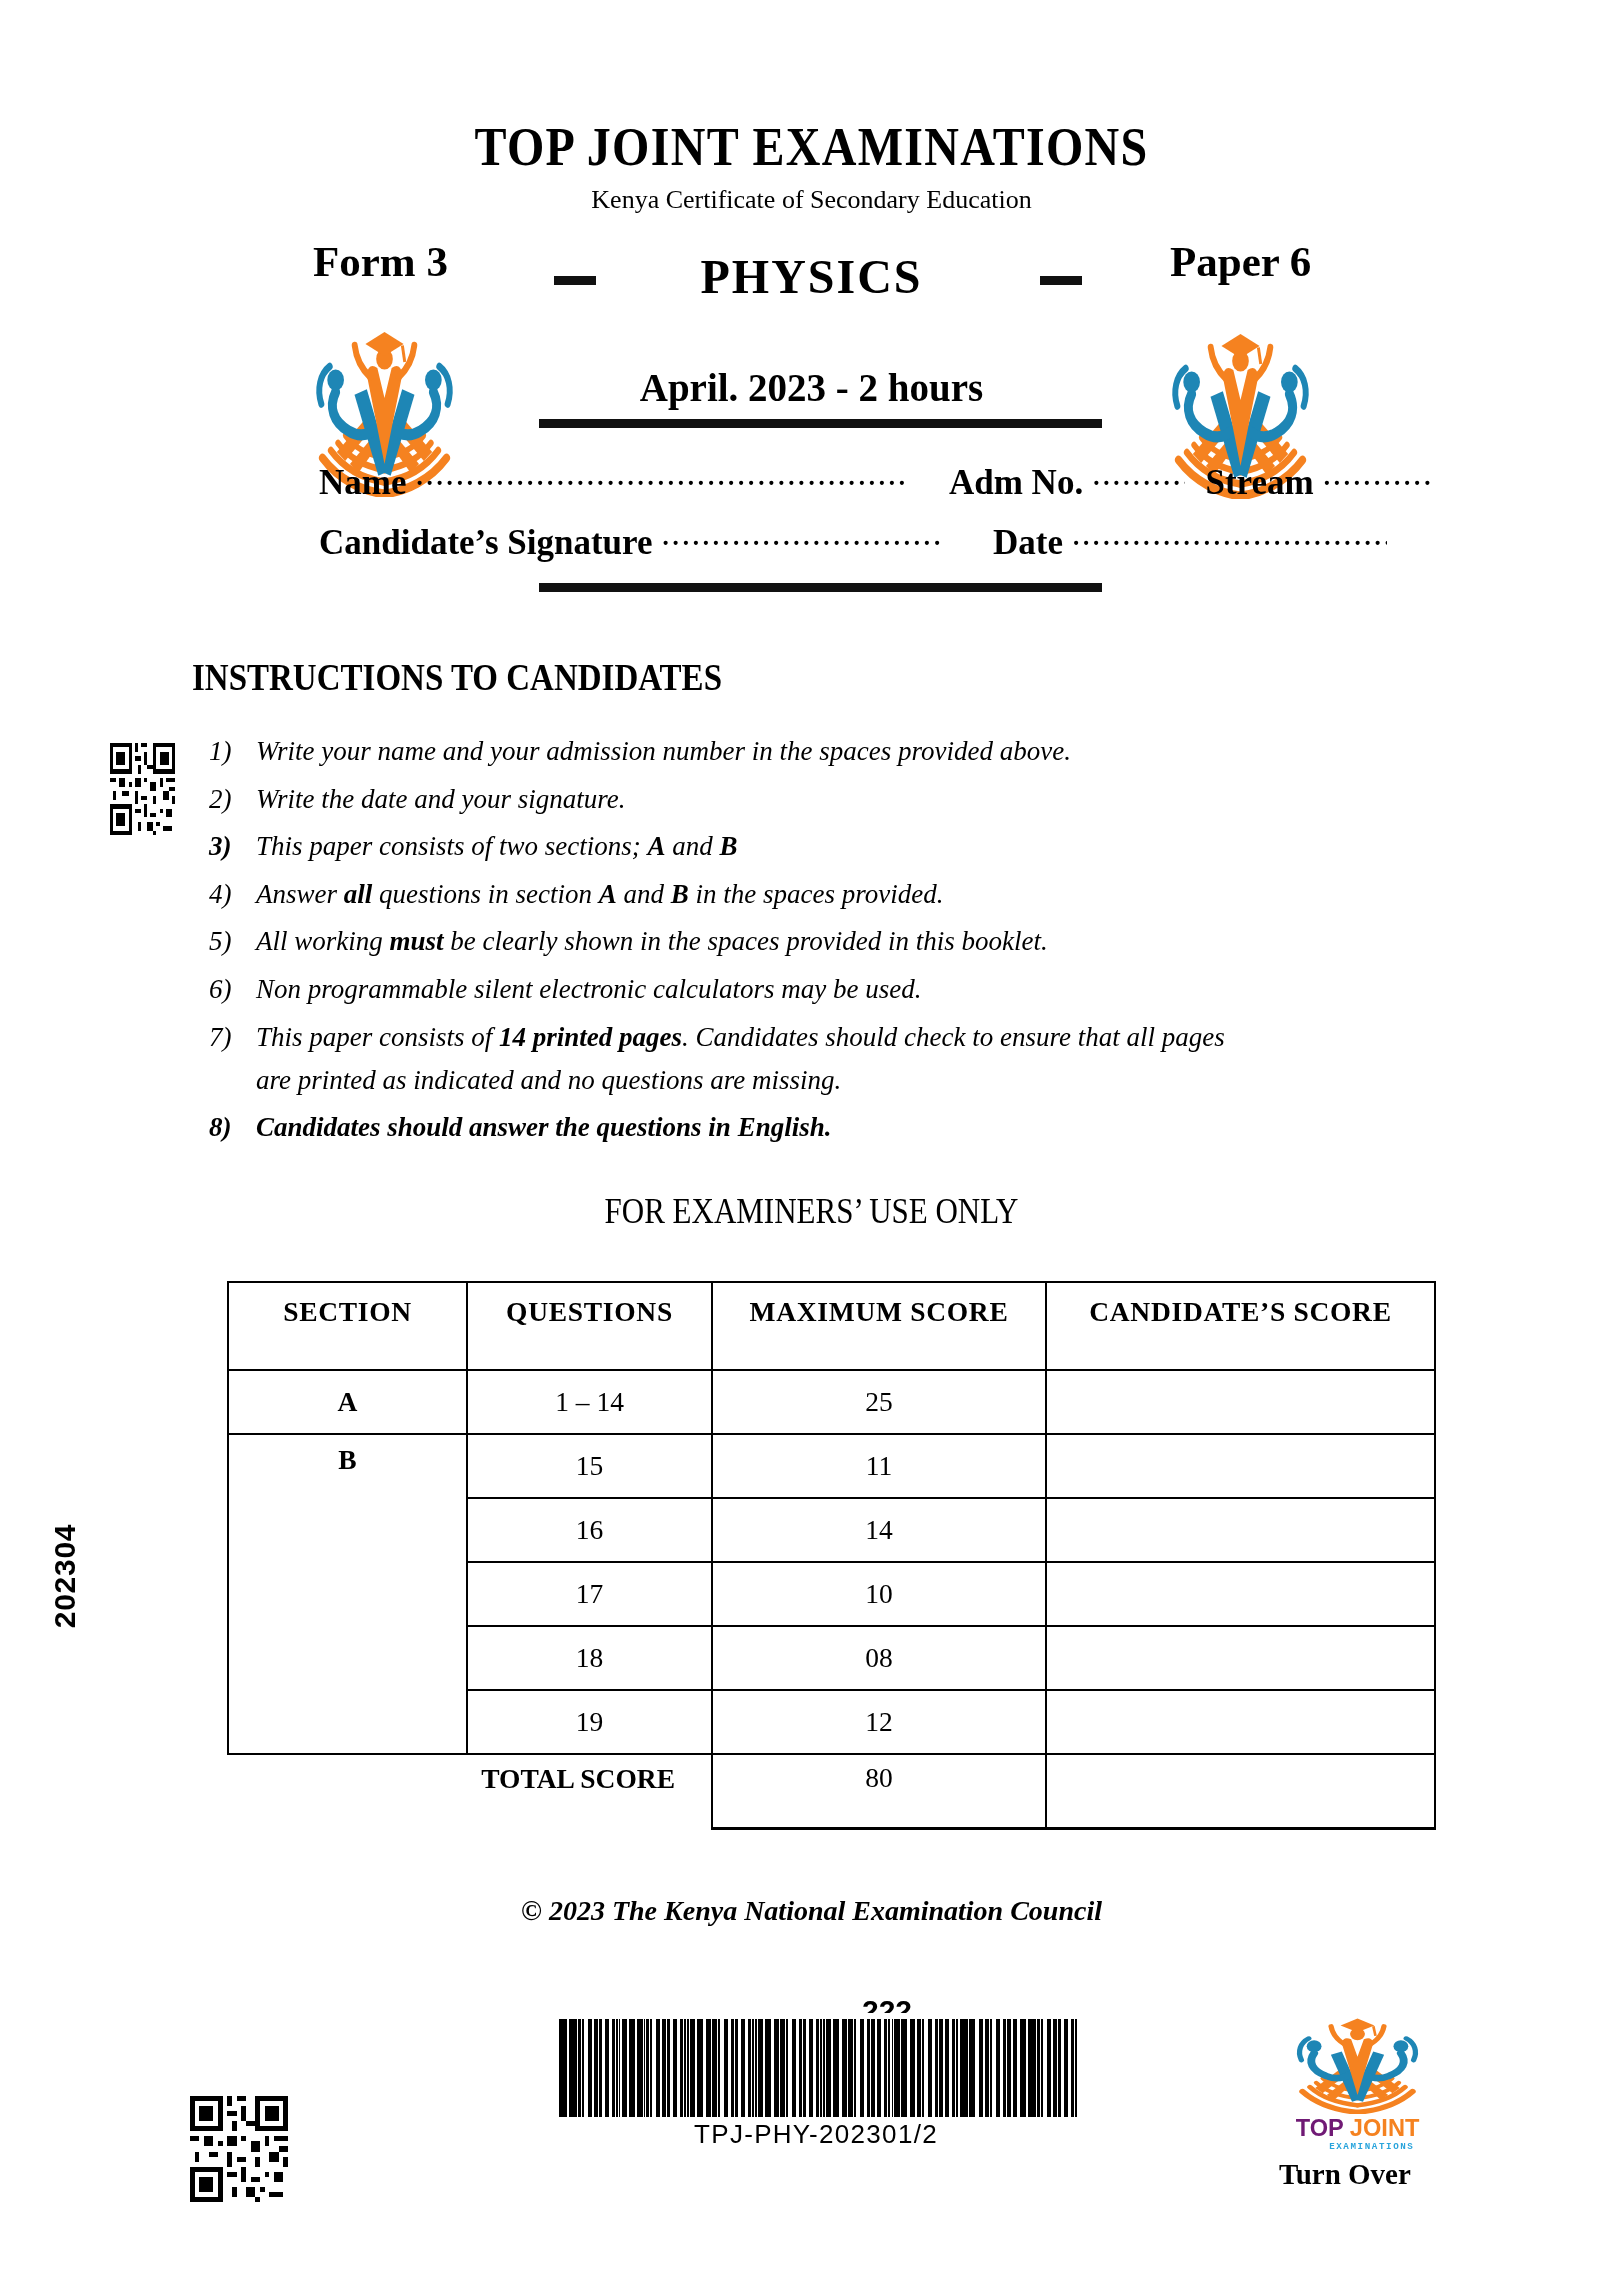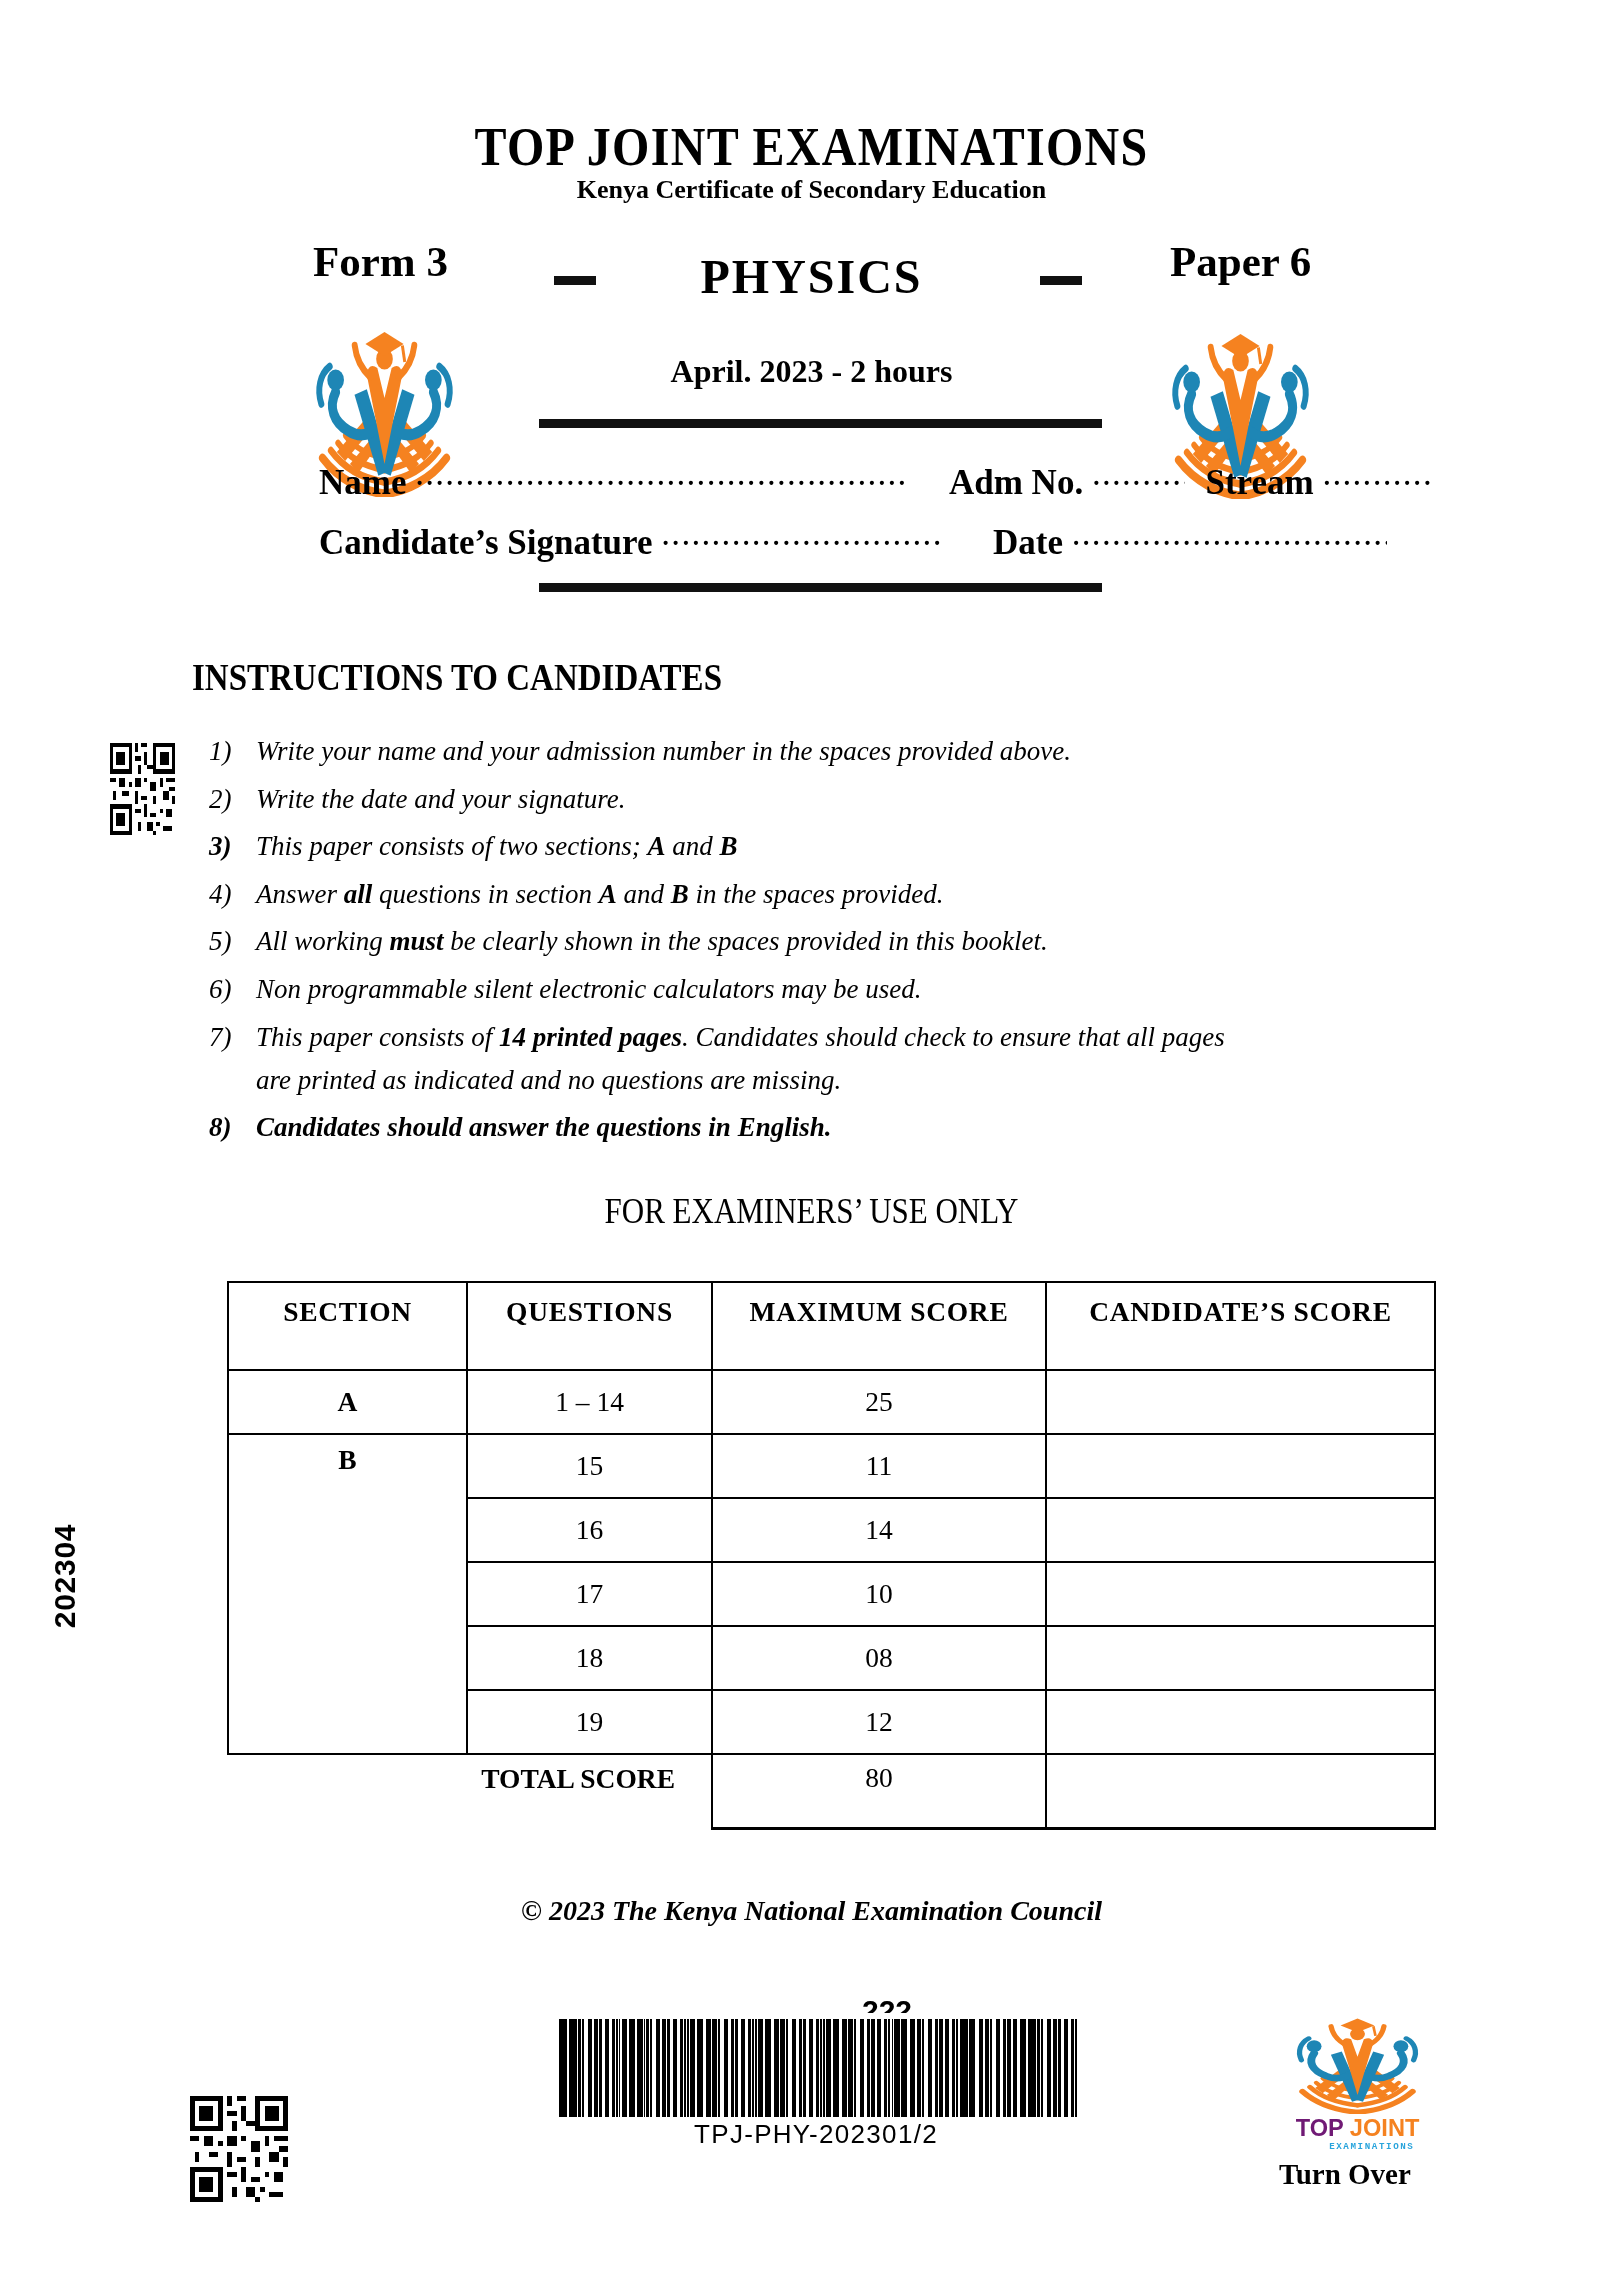--- a/index.html
+++ b/index.html
@@ -7,27 +7,27 @@
     position:relative; width:1623px; height:2295px; background:#ffffff;
     font-family:"Liberation Serif", serif; color:#000; overflow:hidden;
     margin:0 auto;
   }
   .abs { position:absolute; }
   .ctr { left:0; right:0; text-align:center; }
   .stretch-y { display:inline-block; transform:scaleY(1.14); transform-origin:50% 20%; }
 
   
   .org-title { top:116px; font-size:48px; letter-spacing:1.3px; font-weight:600; white-space:nowrap; }
-  .subtitle  { top:175px; font-size:26px; font-weight:700; }
+  .subtitle  { top:185px; font-size:26px; font-weight:400; }
   .form-label  { top:237px; left:313px;  font-size:43px; font-weight:600; }
   .paper-label { top:237px; left:1170px; font-size:43px; font-weight:600; }
   .subject     { top:249px; font-size:48px; font-weight:600; letter-spacing:2px; }
   .hdash { background:#111; height:9.2px; width:42px; top:276px; }
   .hdash.d1 { left:554px; } .hdash.d2 { left:1040px; }
-  .session { top:353px; font-size:32px; font-weight:600; }
+  .session { top:365px; font-size:39px; font-weight:600; }
   .hrule { background:#111; height:8.5px; width:563px; left:539px; }
   .rule1 { top:419px; } .rule2 { top:583px; }
 
   .logo-box { display:flex; flex-direction:column; align-items:center; }
   .logo-left  { left:313px;  top:326px; }
   .logo-right { left:1169px; top:328px; }
   .logo-icon-top { width:143px; height:171px; }
 
   
   .fill-row { left:319px; width:1080px; font-size:35px; font-weight:600; white-space:nowrap; }

